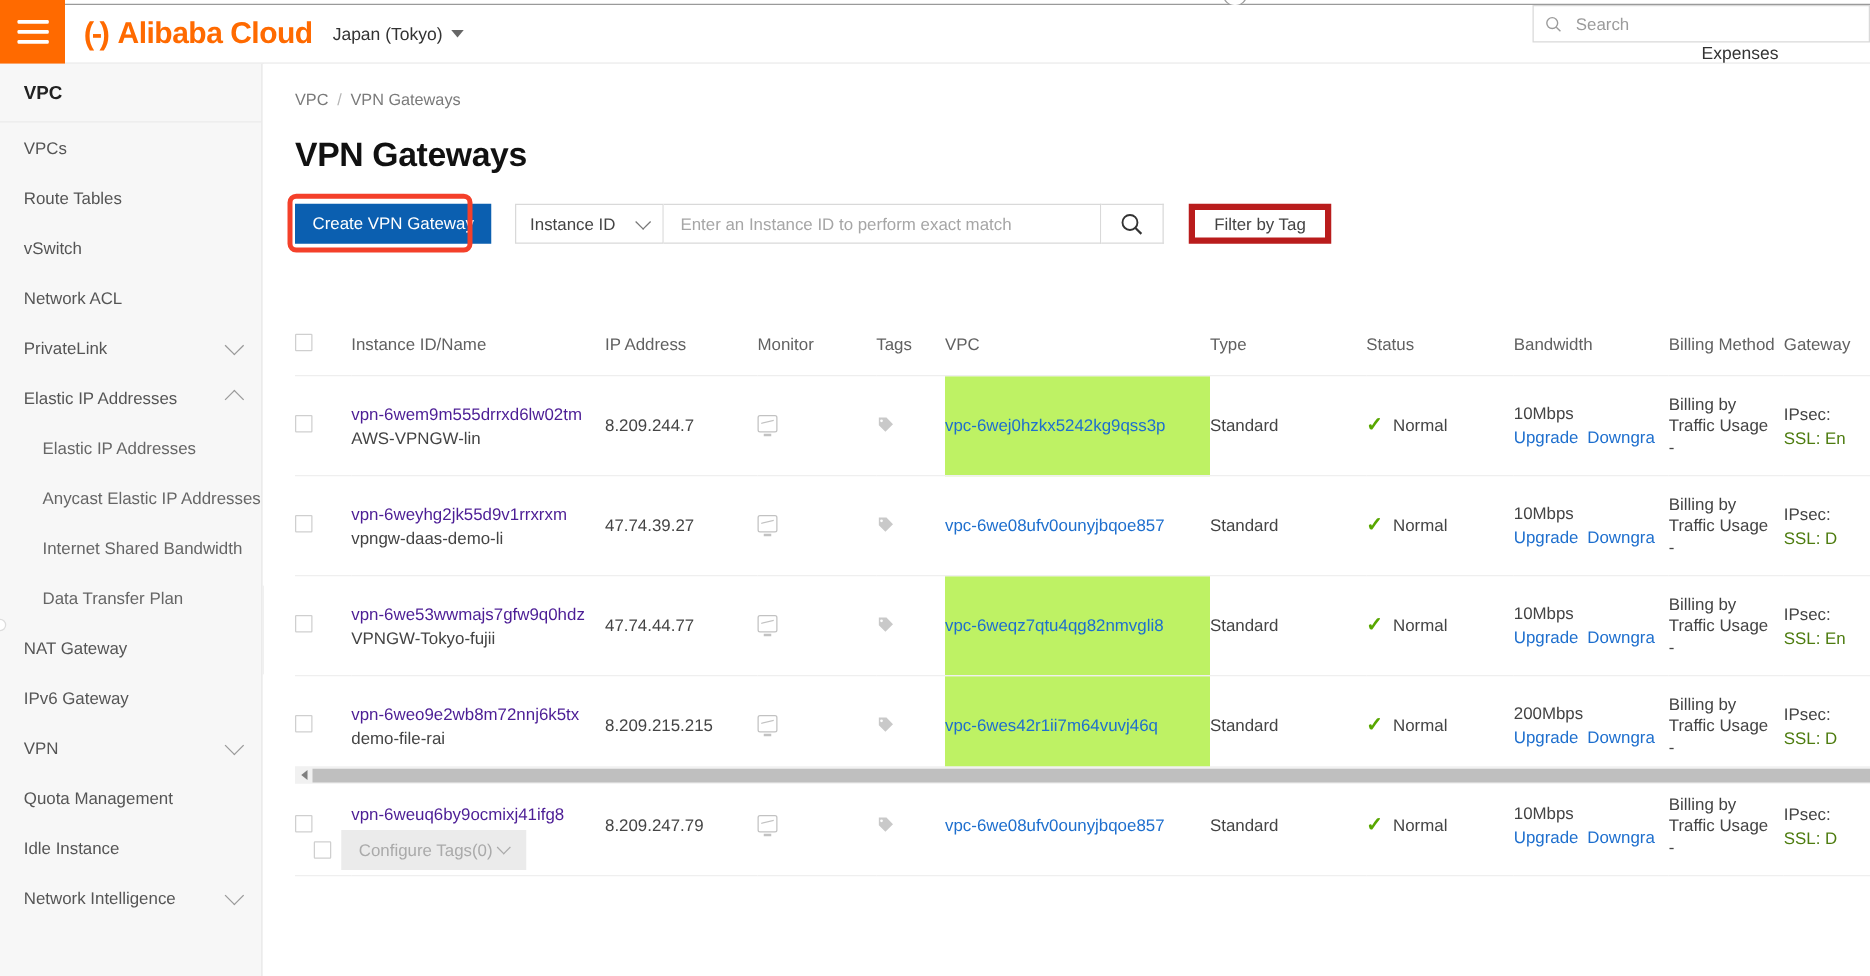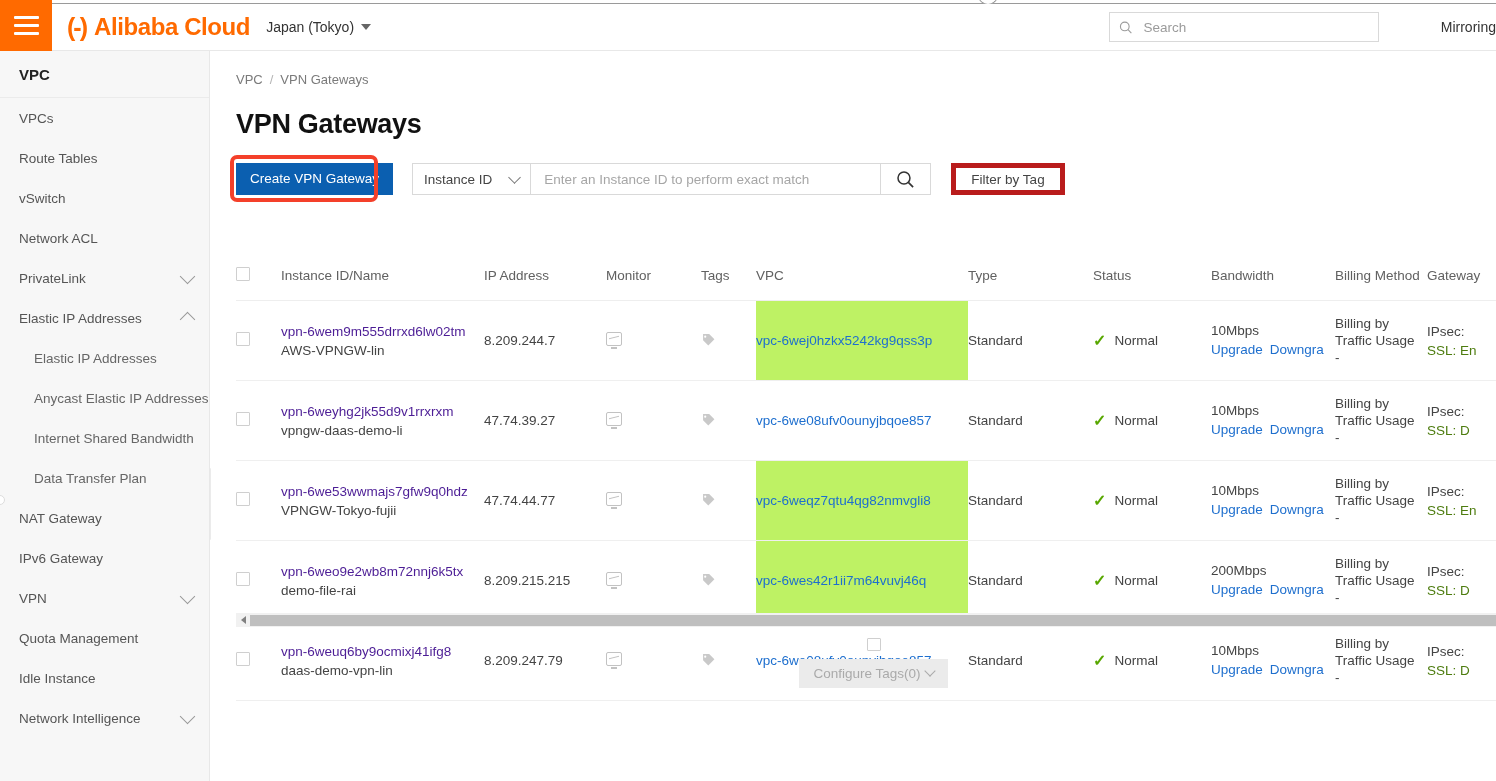--- a/index.html
+++ b/index.html
@@ -48,21 +48,21 @@
   }
   .region {
     margin-left: 16px; font-size: 14px; color: #333; cursor: pointer;
     display: flex; align-items: center; gap: 7px;
   }
   .caret-down {
     width:0;height:0;border-left:5px solid transparent;border-right:5px solid transparent;
     border-top:6px solid #666;
   }
   .header-right {
-    margin-left: auto; display:flex; align-items:center; gap: 0;
+    margin-left: auto; display:flex; align-items:center; gap: 0; flex-direction: column;
   }
   .search-box {
     width: 270px; height: 30px; border: 1px solid #d9d9d9; background:#fff;
     display:flex; align-items:center; padding: 0 9px; gap: 9px;
   }
   .search-box input {
     border:none; outline:none; font-size:13.5px; color:#555;
     font-family:"Liberation Sans", sans-serif; width:100%; background:transparent;
   }
   .search-box input::placeholder { color:#9b9b9b; }
@@ -210,22 +210,22 @@
     width:14px;height:14px; display:flex;align-items:center;justify-content:center; flex:none;
   }
   .hscroll .tri {
     width:0;height:0;border-top:4px solid transparent;border-bottom:4px solid transparent;
     border-right:5px solid #808080;
   }
   .hscroll .thumb { height:11px; background:#bfbfbf; width:1246px; }
 
   
   .bottom-bar {
-    position:absolute; left:236px; top:638px; width:1260px; height:50px;
-    display:flex; align-items:center; padding-left: 15px; gap: 8px; flex-direction: column;
+    position:absolute; left:236px; top:655px; width:1260px; height:50px;
+    display:flex; align-items:center; padding-left: 15px; gap: 8px;
   }
   .cfg-tags {
     background:#ebebeb; color:#aaaaaa; border:none; height:32px; padding: 0 14px;
     font-size:13.5px; font-family:"Liberation Sans", sans-serif; cursor:not-allowed;
     display:flex;align-items:center;gap:5px;
   }
   .cfg-chev {
     width:8px;height:8px;border-right:1.8px solid #aaa;border-bottom:1.8px solid #aaa;
     transform:rotate(45deg); margin-bottom:4px;
   }
@@ -253,21 +253,21 @@
     <span class="caret-down"></span>
   </div>
   <div class="header-right">
     <div class="search-box">
       <svg width="15" height="15" viewBox="0 0 16 16">
         <circle cx="6.8" cy="6.8" r="5.1" fill="none" stroke="#9b9b9b" stroke-width="1.3"></circle>
         <line x1="10.6" y1="10.6" x2="14.5" y2="14.5" stroke="#9b9b9b" stroke-width="1.3"></line>
       </svg>
       <input type="text" placeholder="Search" style="">
     </div>
-    <div class="expenses">Mirroring</div>
+    <div class="expenses">Expenses</div>
   </div>
 </div>
 
 <div class="sidebar">
   <div class="sidebar-title">VPC</div>
   <div id="nav-list">
       <div class="nav-item">
         <span class="label">VPCs</span>
       </div>
       <div class="nav-item">

